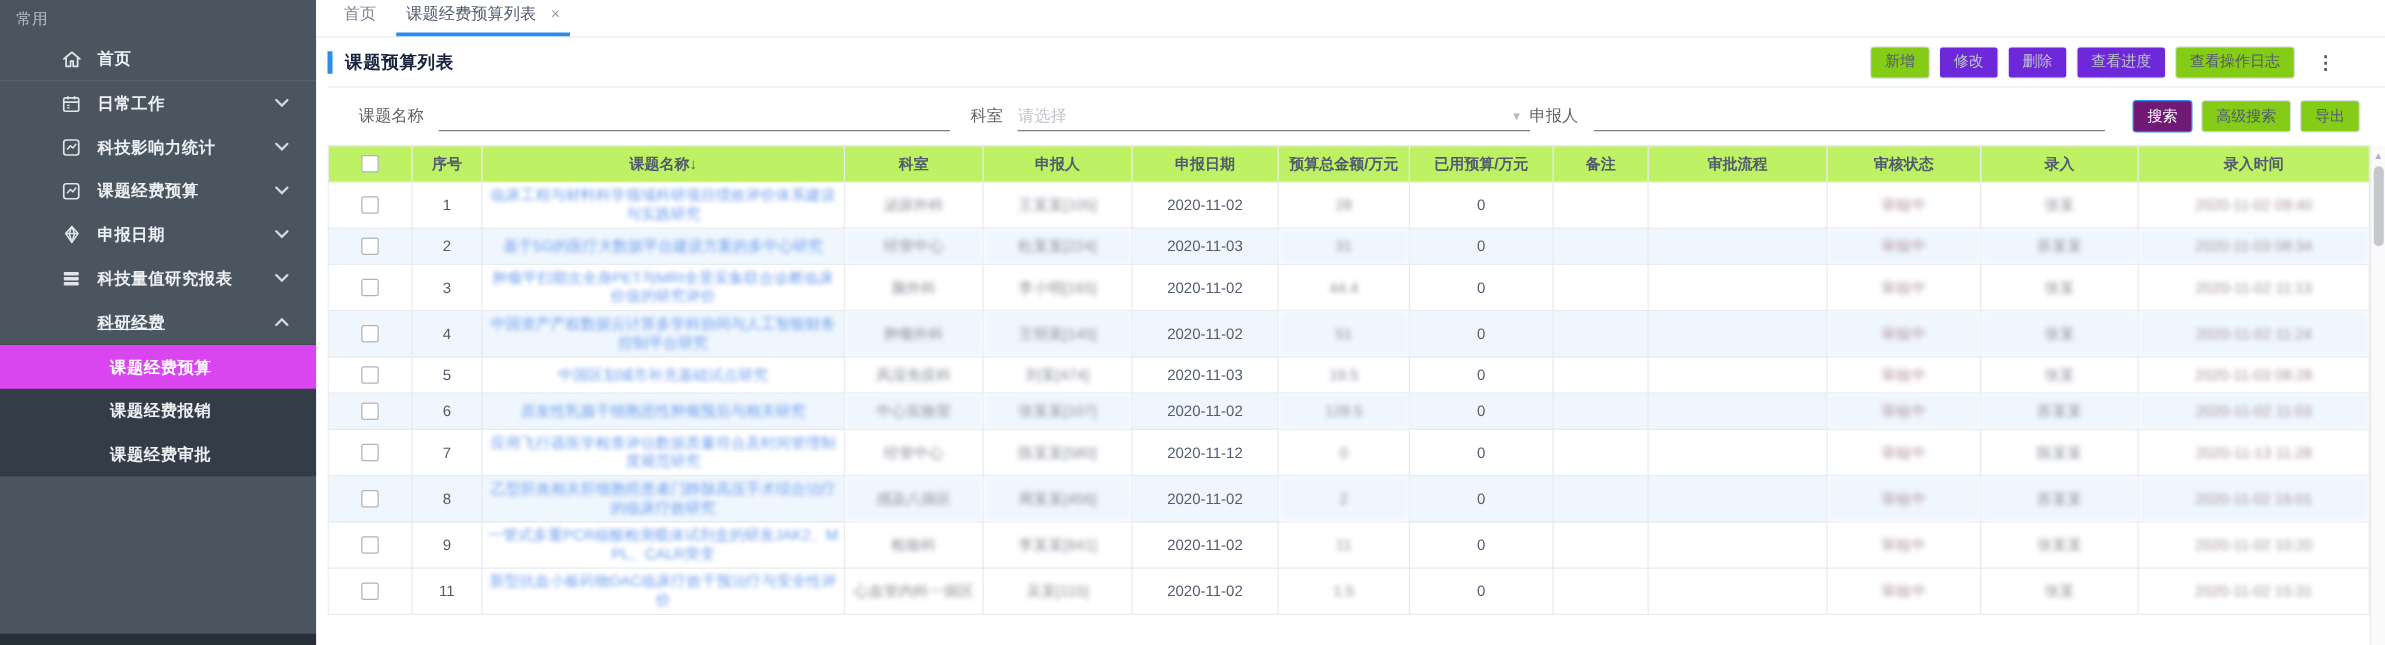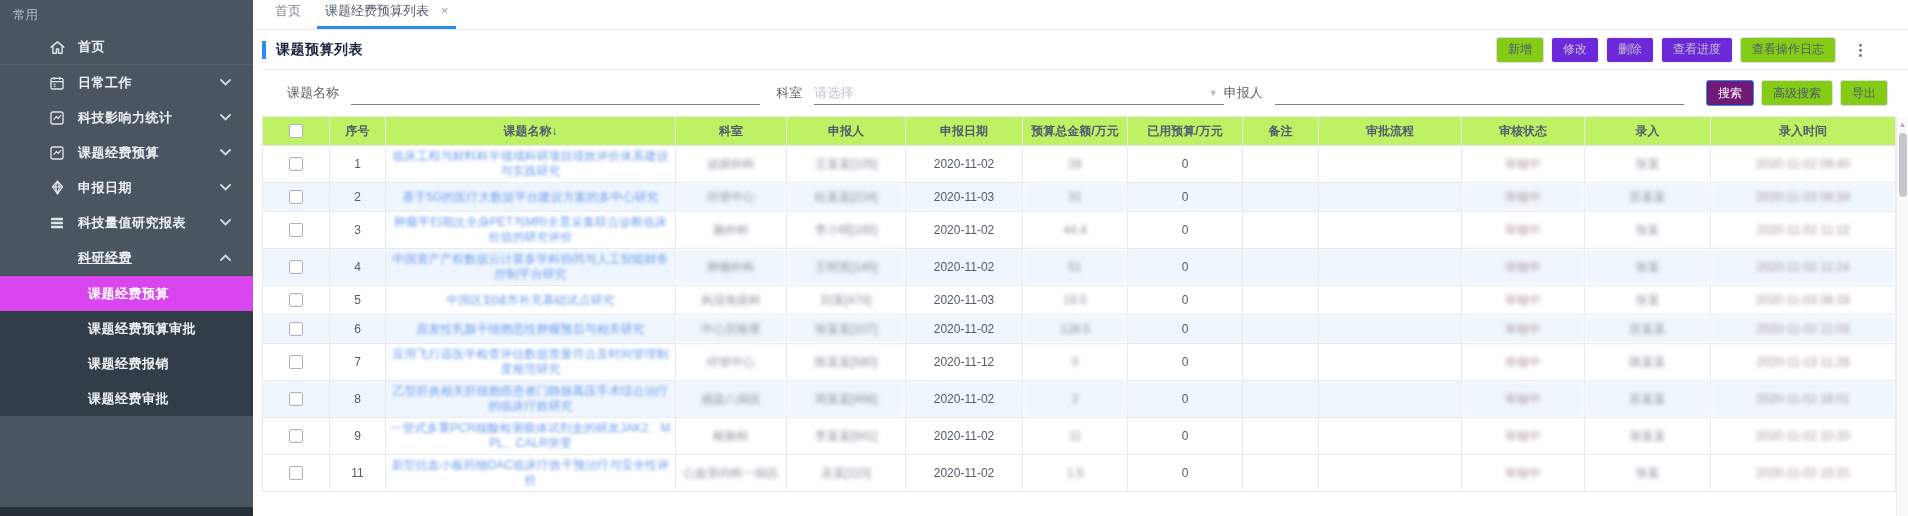--- a/index.html
+++ b/index.html
@@ -185,21 +185,20 @@
     <div class="group-item">
       <span class="mlabel">科研经费</span>
       <span class="chev">
         <svg width="11" height="7" viewBox="0 0 11 7">
             <path d="M1 6l4.5-4.5L10 6" stroke="#d6dadf" stroke-width="1.8" fill="none" stroke-linecap="round"></path>
           </svg>
       </span>
     </div>
     <div class="submenu" id="sidebar-submenu">
         <div class="submenu-item active">课题经费预算</div>
-        <div class="submenu-item">课题经费预算审批</div>
         <div class="submenu-item">课题经费报销</div>
         <div class="submenu-item">课题经费审批</div>
       </div>
     <div class="sidebar-strip"></div>
   </aside>
 
   <div class="main">
 
     <div class="tabbar">
       <div class="tab">

